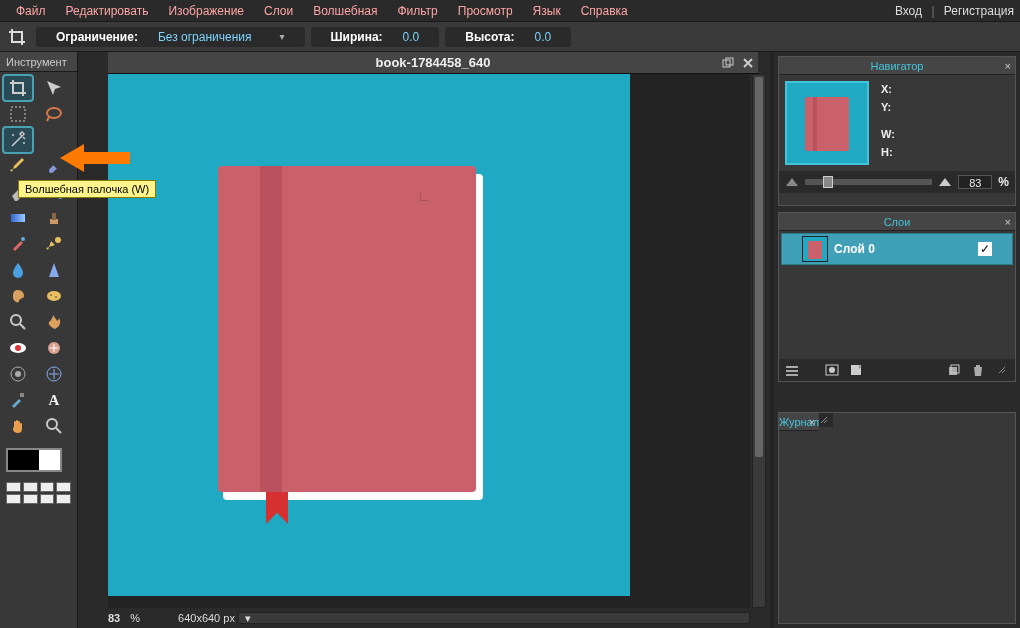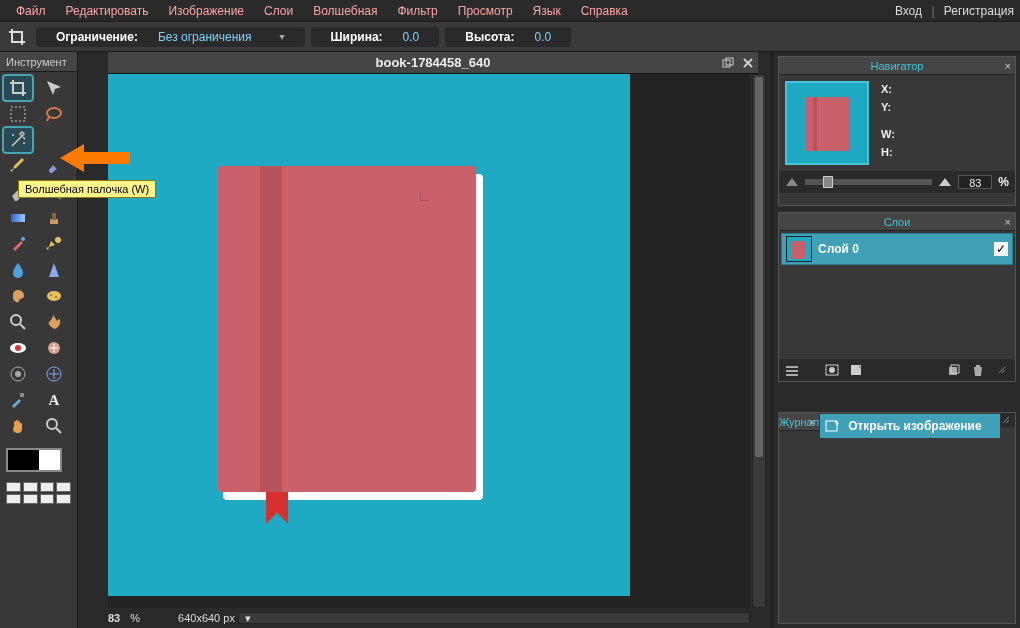--- a/index.html
+++ b/index.html
@@ -171,21 +171,21 @@
   .navslider .bar { flex:1; height:6px; background:#555; position:relative;}
   .navslider .bar .hnd { position:absolute; left:18px; top:-3px; width:10px; height:12px; background:#888; border:1px solid #ccc;}
   .navslider .zval { width:34px; height:14px; background:#222; border:1px solid #555; color:#eee; text-align:center; font-size:11px; line-height:14px;}
 
   
   .layerspanel { height: 170px; display:flex; flex-direction:column;}
   .layerbody { flex:1; background:#383838;}
   .layerrow {
     display:flex; align-items:center; height:32px;
     background:#3fa0b8; border:1px solid #2a7a8a; margin:2px;
-    gap:6px; padding:0 4px;
+    gap:6px; padding:0 20px;
   }
   .layerrow .lthumb { width:26px; height:26px; background:#1fa9c2; border:1px solid #222;}
   .layerrow .lthumb .lb { width:14px; height:18px; background:#c9606a; margin:4px auto;}
   .layerrow .lname { flex:1; color:#fff; font-weight:bold; font-size:12px;}
   .layerrow .lcheck { width:14px; height:14px; background:#fff; display:flex; align-items:center; justify-content:center; color:#000; font-size:12px;}
   .layerfoot { height:22px; background:#2a2a2a; display:flex; align-items:center; padding:0 4px; gap:6px;}
   .layerfoot .spacer { flex:1;}
   .licon { width:18px; height:18px; display:flex; align-items:center; justify-content:center;}
 
   
@@ -568,31 +568,20 @@
             </svg>
           </span>
       </div>
     </div>
 
     <div class="panel histpanel">
       <div class="phead">
         <span>Журнал</span>
         <span class="closebtn">×</span>
       </div>
-      <div class="histbody">
-        <div class="histrow">
-          <span>
-              <svg width="16" height="16">
-                <rect x="2" y="3" width="11" height="10" stroke="#fff" fill="none"></rect>
-                <path d="M11 2l4 4-3 1z" fill="#fff"></path>
-              </svg>
-            </span>
-          <span>Открыть изображение</span>
-        </div>
-      </div>
       <div class="histfoot">
         <span>
             <svg width="10" height="10">
               <path d="M8 2L2 8M8 5L5 8" stroke="#888"></path>
             </svg>
           </span>
       </div>
     </div>
 
   </div>

